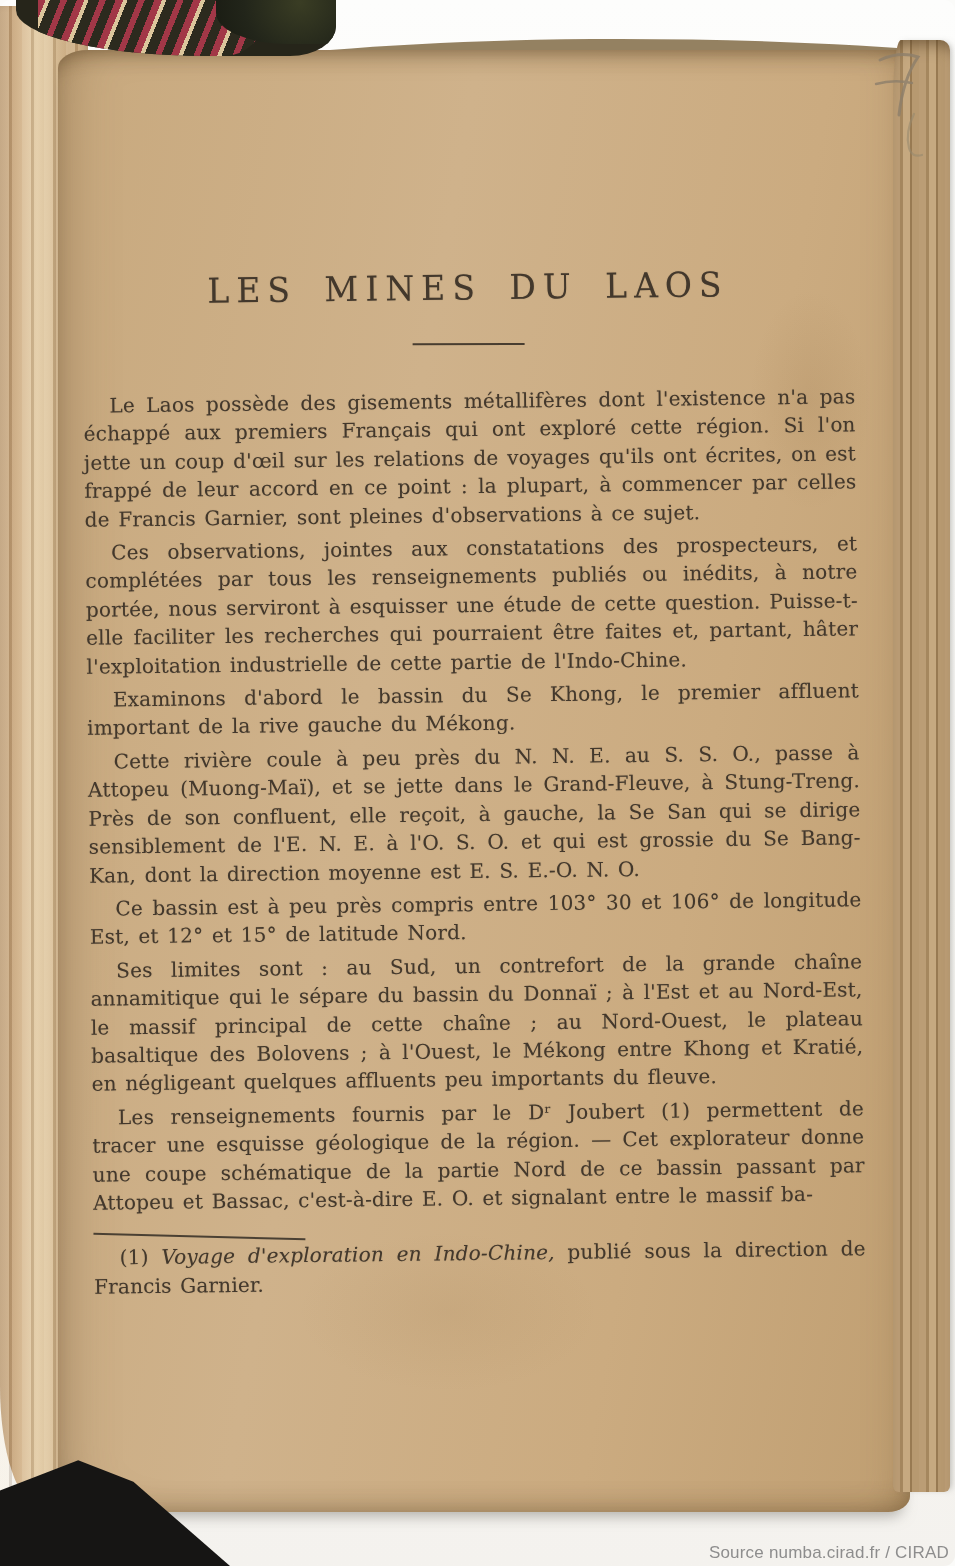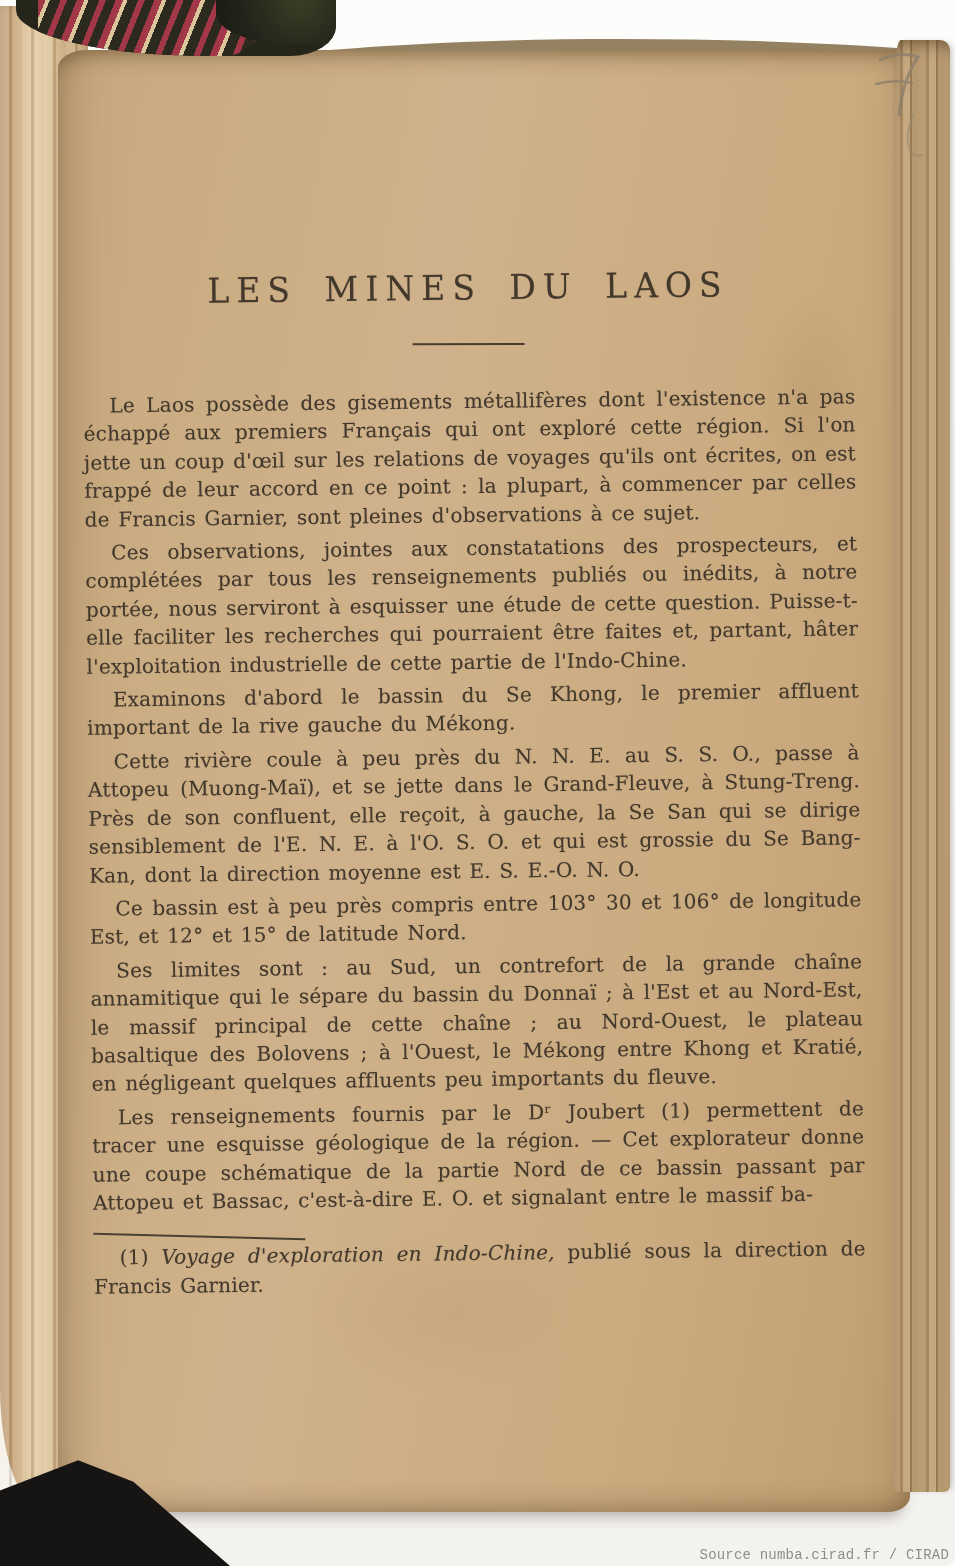--- a/index.html
+++ b/index.html
@@ -64,21 +64,21 @@
     letter-spacing:7px;word-spacing:10px;transform:scaleY(1.04);}
   .title-rule{width:112px;height:0;border-bottom:2px solid #483d30;margin:0 auto 42px auto;transform:rotate(.6deg);}
   .text-block p{margin:0 0 5px 0;font-size:20px;line-height:28.4px;text-align:justify;text-indent:26px;
     letter-spacing:.2px;word-spacing:2px;}
   .footnote-rule{width:212px;height:0;border-bottom:2px solid #4a4033;margin:16px 0 9px 0;transform:rotate(2.2deg);transform-origin:left center;}
   .footnote{margin:0 40px 0 0;font-size:16.5px;line-height:22px;text-align:justify;text-indent:22px;word-spacing:1px;}
   .footnote .it{font-style:italic;}
 
   
   .source-credit{position:absolute;right:6px;bottom:3px;
-    font-family:Liberation Mono, monospace;font-size:14px;color:#8d8d8d;letter-spacing:.2px;}
+    font-family:Liberation Sans, sans-serif;font-size:17px;color:#8d8d8d;letter-spacing:.2px;}
 </style>
 </head>
 <body>
 
 <div class="scan">
 
   <svg class="top-edge" viewBox="0 0 955 170" aria-hidden="true">
     <path d="M40,150 C110,95 190,62 330,50 C520,34 760,36 950,52 L950,84 C770,66 540,62 360,70 C220,78 120,108 52,162 Z" fill="#8e7a59" opacity="0.95"></path>
     <path d="M52,146 C140,92 250,66 400,58 C600,48 800,52 948,64" stroke="#6d5a3c" stroke-width="2.5" fill="none" opacity="0.8"></path>
     <path d="M60,158 C150,104 262,78 410,70 C606,60 800,62 948,74" stroke="#a68f68" stroke-width="2" fill="none" opacity="0.8"></path>

